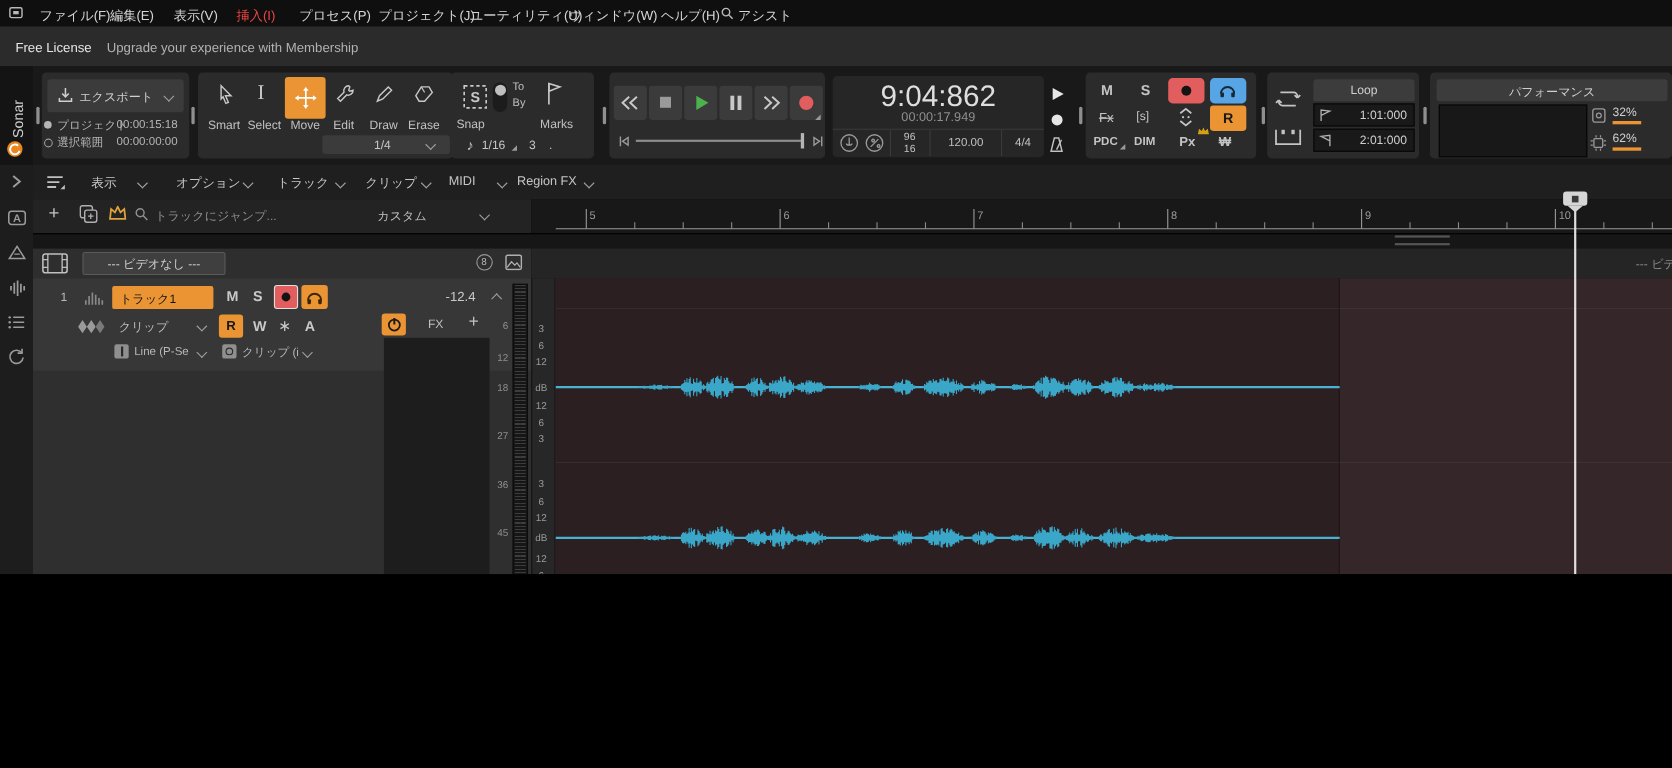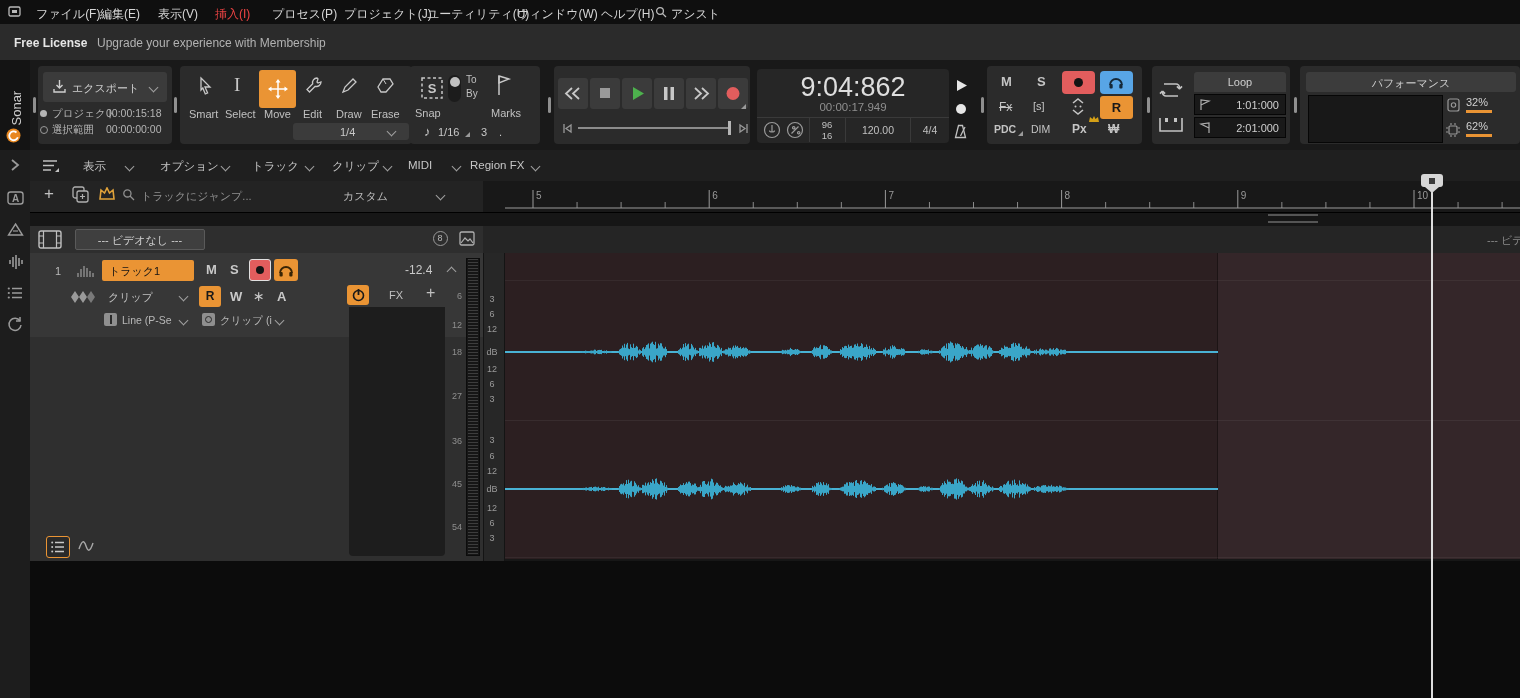--- a/index.html
+++ b/index.html
@@ -1,16 +1,16 @@
 <!DOCTYPE html>
 <html><head>
 <meta charset="utf-8">
 <style>
   html,body{margin:0;padding:0;background:#000}
-  #root{position:relative;width:1520px;height:698px;overflow:hidden;background:#0b0b0b;
+  #root{position:relative;width:1520px;height:522px;overflow:hidden;background:#0b0b0b;
         font-family:"Liberation Sans","DejaVu Sans",sans-serif;color:#c4c4c4;font-size:11px}
   .a{position:absolute}
   .tx{white-space:nowrap}
   .chev{width:6px;height:6px;border-right:1.5px solid #a0a0a0;border-bottom:1.5px solid #a0a0a0;transform:rotate(45deg)}
   .chevup{transform:rotate(-135deg)!important}
   .corner{width:0;height:0;border-left:5px solid transparent;border-bottom:5px solid #9a9a9a}
   .vhandle{width:3px;height:16px;border-radius:2px;background:#8f8f8f}
   .panel{background:#2b2b2b;border-radius:4px}
   .btn{background:#3b3b3b;border-radius:3px}
   .ob{background:#ea9434;border-radius:3px}
@@ -39,21 +39,21 @@
   <span class="a tx" style="left:601px;top:6px;font-size:12px;color:#d6d6d6">ヘルプ(H)</span>
   <div class="a" style="left:655px;top:6px">
     <svg width="12" height="12" viewBox="0 0 12 12">
         <circle cx="5" cy="5" r="3.4" fill="none" stroke="#b9b9b9" stroke-width="1.3"></circle>
         <line x1="7.6" y1="7.6" x2="11" y2="11" stroke="#b9b9b9" stroke-width="1.3"></line>
       </svg>
   </div>
   <span class="a tx" style="left:671px;top:6px;font-size:12px;color:#d6d6d6">アシスト</span>
 
   <div class="a" style="left:0;top:24px;width:1520px;height:36px;background:#2b2b2b;border-bottom:1px solid #111"></div>
-  <span class="a tx" style="left:14px;top:36px;font-size:12px;font-weight:bold;color:#e6e6e6">Free License</span>
+  <span class="a tx" style="left:14px;top:36px;font-size:12px;font-weight:normal;color:#e6e6e6">Free License</span>
   <span class="a tx" style="left:97px;top:36px;font-size:12px;color:#b2b2b2">Upgrade your experience with Membership</span>
 
   <div class="a" style="left:0;top:60px;width:1520px;height:90px;background:#191919"></div>
 
   <div class="a" style="left:0;top:60px;width:30px;height:90px;background:#141414"></div>
   <span class="a tx" style="left:-14px;top:88px;width:60px;font-size:13px;color:#cfcfcf;transform:rotate(-90deg)">Sonar</span>
   <div class="a" style="left:6px;top:128px">
     <svg width="15" height="15" viewBox="0 0 15 15">
         <circle cx="7.5" cy="7.5" r="7" fill="#e8871f"></circle>
         <path d="M10.5 4.5a4.4 4.4 0 1 0 1.3 4.7" fill="none" stroke="#fff" stroke-width="1.8"></path>
@@ -256,21 +256,21 @@
         <path d="M3 6l5-4 5 4M3 13l5 4 5-4" fill="none" stroke="#c4c4c4" stroke-width="1.6"></path>
         <circle cx="5.5" cy="9.5" r="1" fill="#c4c4c4"></circle>
         <circle cx="10.5" cy="9.5" r="1" fill="#c4c4c4"></circle>
       </svg>
   </div>
   <div class="a ob" style="left:1100px;top:96px;width:33px;height:23px">
     <span style="position:absolute;left:0;top:4px;width:33px;text-align:center;font-size:13px;font-weight:bold;color:#191919">R</span>
   </div>
   <span class="a tx" style="left:994px;top:123px;font-size:10.5px;font-weight:bold;color:#c4c4c4">PDC</span>
   <div class="a corner" style="left:1018px;top:131px"></div>
-  <span class="a tx" style="left:1031px;top:123px;font-size:10.5px;font-weight:normal;color:#c4c4c4">DIM</span>
+  <span class="a tx" style="left:1031px;top:123px;font-size:10.5px;font-weight:bold;color:#c4c4c4">DIM</span>
   <span class="a tx" style="left:1072px;top:122px;font-size:12px;font-weight:bold;color:#c4c4c4">Px</span>
   <div class="a" style="left:1088px;top:115px">
     <svg width="12" height="8" viewBox="0 0 12 8">
         <path d="M1 7L2 2l2.5 2L6 1l1.5 3L10 2l1 5z" fill="#d4a017"></path>
       </svg>
   </div>
   <span class="a tx" style="left:1108px;top:122px;font-size:12px;font-weight:bold;color:#c4c4c4">₩</span>
 
   <div class="a panel" style="left:1152px;top:66px;width:138px;height:78px"></div>
   <div class="a" style="left:1158px;top:78px">

